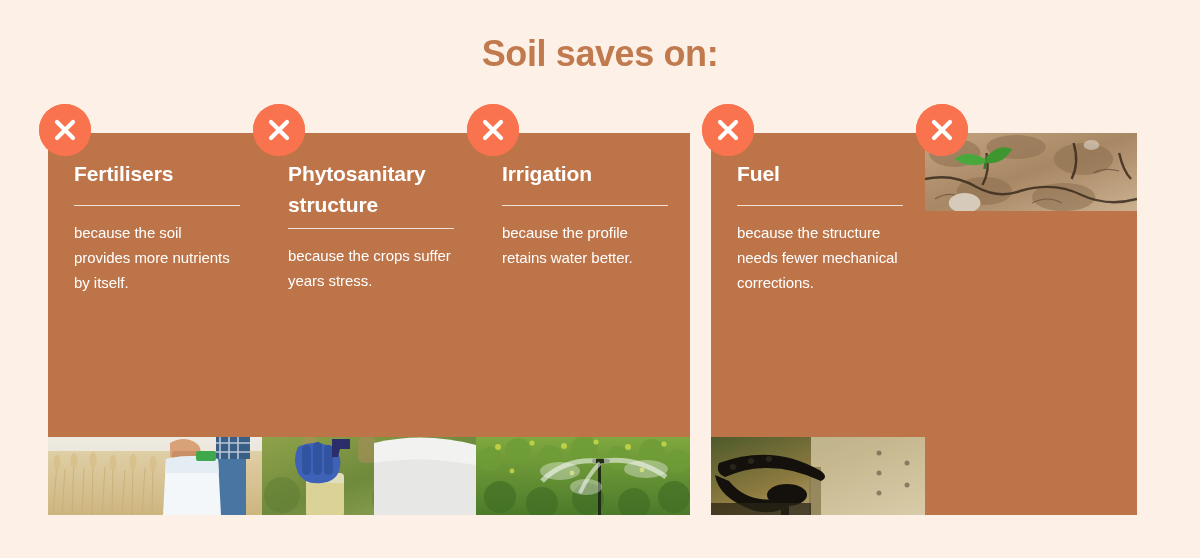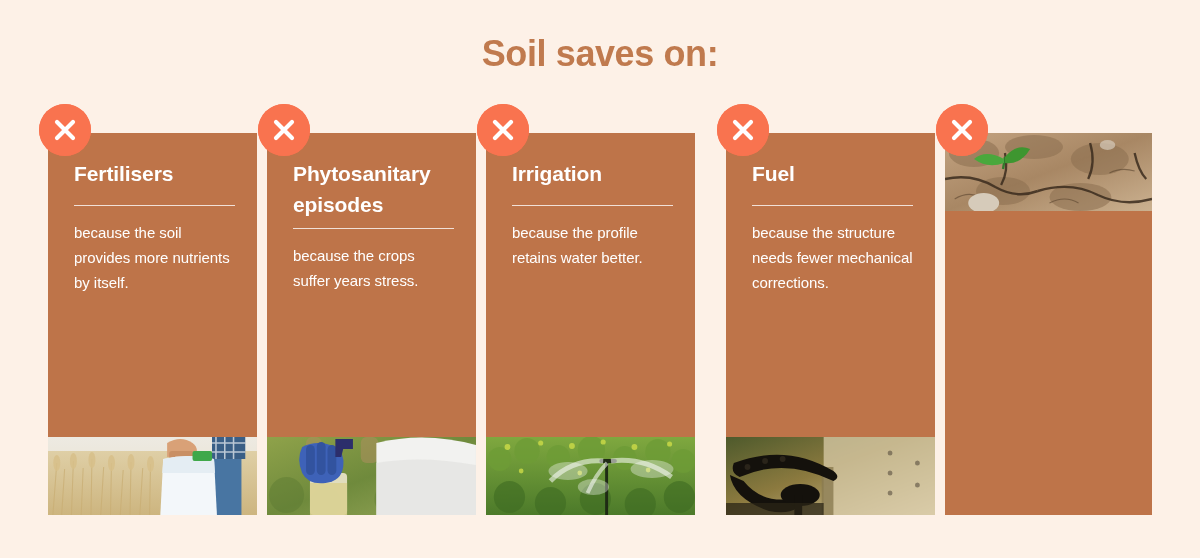--- a/index.html
+++ b/index.html
@@ -37,21 +37,20 @@
   }
 
   
   .cards {
     position: absolute;
     top: 133px;
     left: 48px;
     width: 1104px;
     height: 382px;
     display: flex;
-    gap: 10px;
   }
 
   .card {
     position: relative;
     background: #BE7449;
     display: flex;
     flex-direction: column;
     height: 382px;
   }
 
@@ -199,21 +198,21 @@
     </div>
 
     <div class="card card-2">
       <div class="badge">
         <svg viewBox="0 0 52 52">
           <circle cx="26" cy="26" r="26" fill="#F9734F"></circle>
           <path d="M18 18 L34 34 M34 18 L18 34" stroke="#FFFFFF" stroke-width="4.2" stroke-linecap="round"></path>
         </svg>
       </div>
       <div class="card-body">
-        <div class="card-title">Phytosanitary episodes</div>
+        <div class="card-title">Phytosanitary structure</div>
         <div class="divider"></div>
         <div class="card-text">because the crops suffer years stress.</div>
       </div>
       <div class="photo">
         <svg viewBox="0 0 214 78" preserveAspectRatio="none">
           <defs>
             <linearGradient id="p2bg" x1="0" y1="0" x2="1" y2="1">
               <stop offset="0" stop-color="#8FA24A"></stop>
                 <stop offset="0.5" stop-color="#6F8A3C"></stop>
               <stop offset="1" stop-color="#98A85A"></stop>

